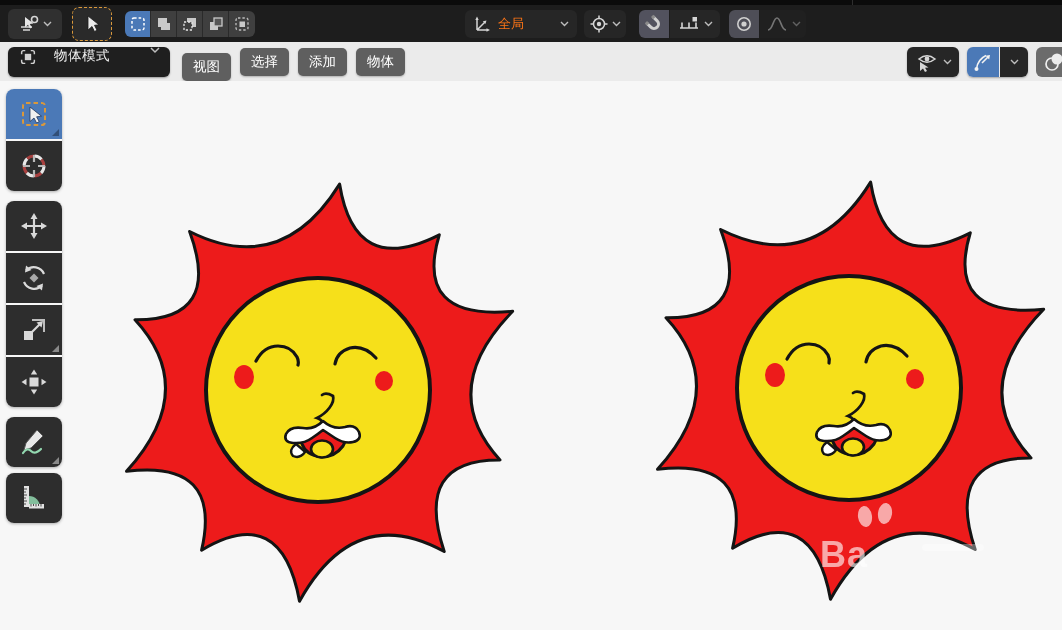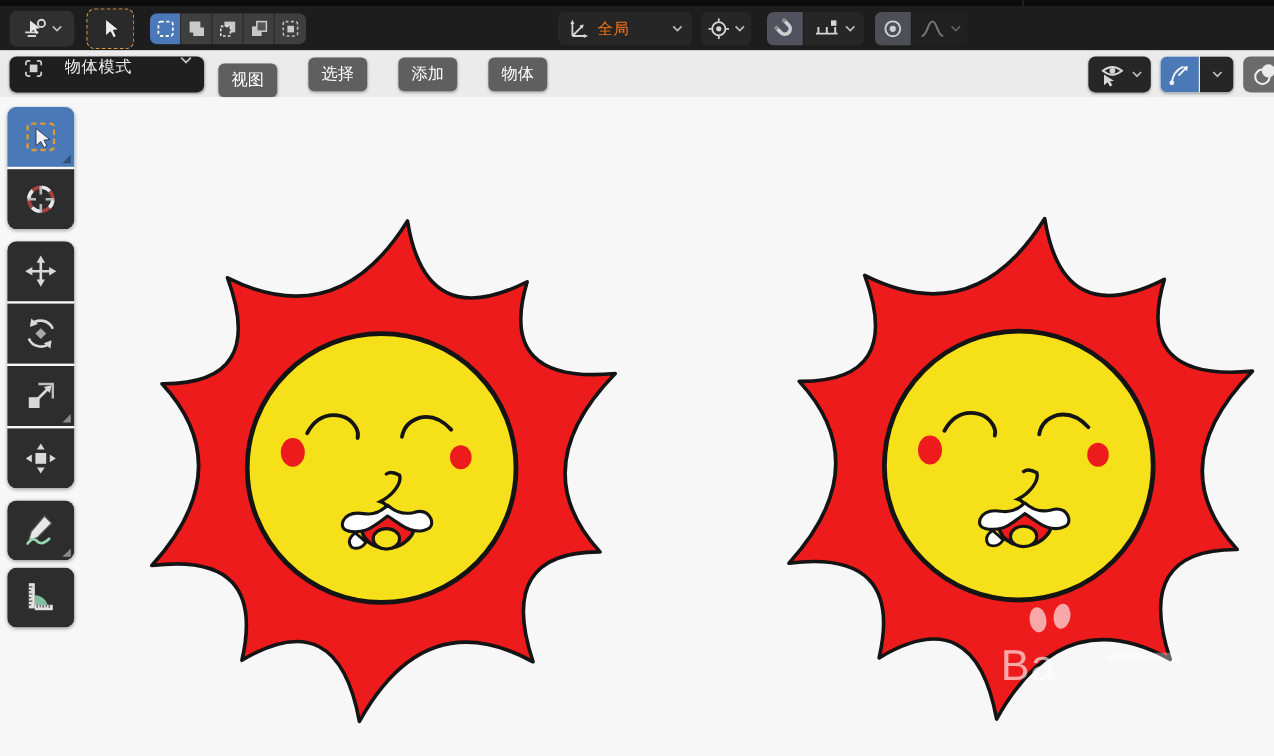--- a/index.html
+++ b/index.html
@@ -37,21 +37,21 @@
   .prop-fall { width:46px; height:28px; background:#232323; display:flex; align-items:center; justify-content:center; gap:4px; opacity:.55; }
   
   .vheader {
     position:absolute; left:0; top:42px; width:1062px; height:39px;
     background:var(--header-bg,#ebebeb); display:flex; align-items:center; padding:0 0 0 8px;
   }
   .mode-dd { width:162px; height:30px; background:var(--mode-btn,#1f1f1f); border-radius:6px;
     display:flex; align-items:flex-start; padding:0 10px; gap:16px;
     box-shadow:0 1px 2px rgba(0,0,0,.35); }
   .mode-dd .lbl { color:#f0f0f0; font-size:13.5px; flex:1; letter-spacing:.5px; }
-  .menu-btn { height:28px; padding:0 11px; margin-left:26px; background:var(--menu-btn,#606060);
+  .menu-btn { height:28px; padding:0 11px; margin-left:9px; background:var(--menu-btn,#606060);
     border:none; border-radius:5px; color:#fff; font-size:13.5px; font-family:inherit;
     box-shadow:0 1px 2px rgba(0,0,0,.25); display:flex; align-items:center; }
   .menu-btn:first-of-type { margin-left:12px;margin-top:10px; }
   .vh-right { margin-left:auto; margin-right:-14px; display:flex; align-items:center; }
   .vis-dd { width:52px; height:30px; background:#262626; border-radius:6px; display:flex; align-items:center; justify-content:center; gap:4px; box-shadow:0 1px 2px rgba(0,0,0,.3); }
   .gizmo-group { margin-left:8px; display:flex; border-radius:6px; overflow:hidden; box-shadow:0 1px 2px rgba(0,0,0,.3); }
   .gizmo-toggle { width:32px; height:30px; background:var(--accent-blue,#4b79b7); display:flex; align-items:center; justify-content:center; margin-right:1px; }
   .gizmo-dd { width:28px; height:30px; background:#262626; display:flex; align-items:center; justify-content:center; }
   .overlay-btn { margin-left:8px; width:40px; height:30px; background:var(--overlays-btn,#6b6b6b); border-radius:6px; display:flex; align-items:center; padding-left:6px; }
   
@@ -61,21 +61,21 @@
   .toolshelf { position:absolute; left:6px; top:8px; width:56px; display:flex; flex-direction:column; }
   .tool-group { display:flex; flex-direction:column; border-radius:8px; overflow:hidden; margin-bottom:10px; gap:2px; box-shadow:0 1px 3px rgba(0,0,0,.3); }
   .tool-group.tight { margin-bottom:6px; }
   .tool-btn { position:relative; width:56px; height:50px; background:var(--tool-btn,#2d2d2d); display:flex; align-items:center; justify-content:center; }
   .tool-btn.on { background:var(--accent-blue,#4b79b7); }
   .tool-btn.has-sub::after { content:""; position:absolute; right:3px; bottom:3px;
     border-style:solid; border-width:0 0 7px 7px; border-color:transparent transparent #9a9a9a transparent; opacity:.85; }
   .tool-btn.on.has-sub::after { border-color:transparent transparent rgba(0,0,0,.4) transparent; }
   
   .watermark { position:absolute; left:818px; top:417px; width:180px; height:90px; pointer-events:none; }
-  .watermark .wm-text { position:absolute; left:16px; top:36px; font-size:36px; font-weight:normal;
+  .watermark .wm-text { position:absolute; left:2px; top:36px; font-size:36px; font-weight:bold;
     color:rgba(255,255,255,.62); letter-spacing:1px; }
   .watermark .dot { position:absolute; width:14px; height:21px; border-radius:50%; background:rgba(255,255,255,.62); }
   .watermark .dot.d1 { left:40px; top:8px; transform:rotate(-8deg); }
   .watermark .dot.d2 { left:60px; top:5px; transform:rotate(8deg); }
   .watermark .wm-small { position:absolute; left:104px; top:46px; width:62px; height:7px;
     border-radius:4px; background:rgba(255,255,255,.35); }
   svg { display:block; }
 </style>
 </head>
 <body>

